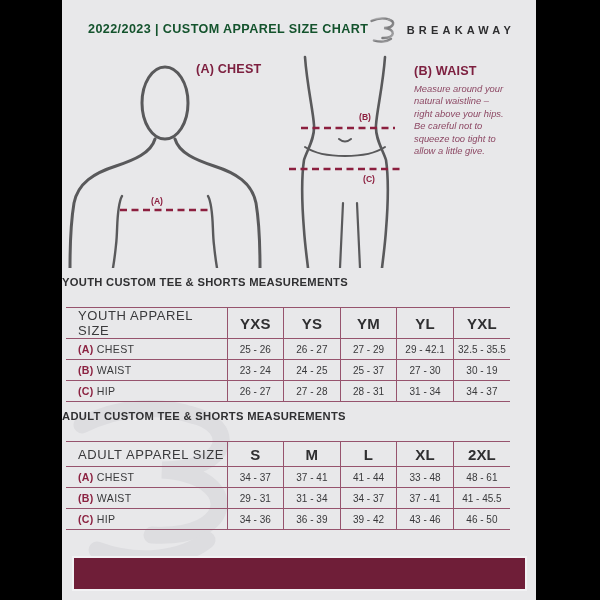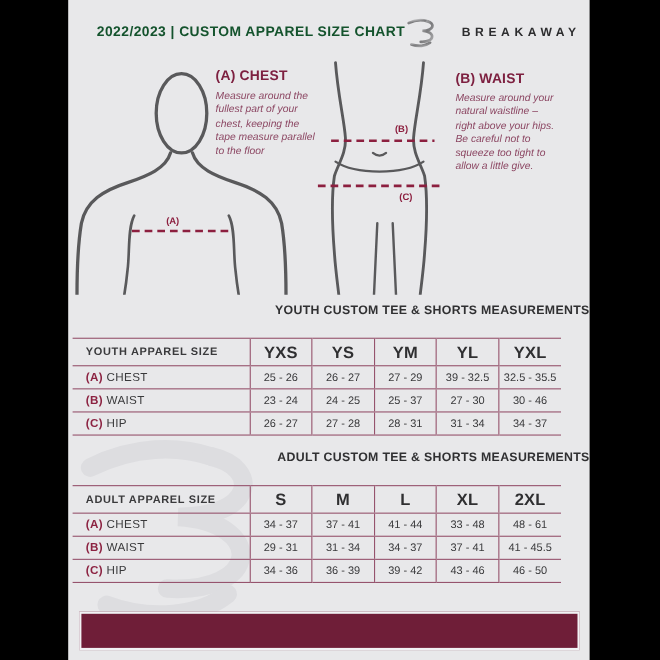--- a/index.html
+++ b/index.html
@@ -16,31 +16,31 @@
 
   
   .hdr-title{font-weight:bold;font-size:12.6px;letter-spacing:.4px;color:#14532d;white-space:nowrap}
   .brand{font-weight:bold;font-size:11px;letter-spacing:4.2px;color:#2d2d2f;white-space:nowrap}
 
   
   .guide-h{font-weight:bold;font-size:12.6px;color:#7d2040;letter-spacing:.2px}
   .guide-b{font-style:italic;font-size:9.4px;line-height:12.4px;color:#8c4763;white-space:pre-line;margin-top:5px}
 
   
-  .sec-title{width:474px;text-align:right;font-weight:bold;font-size:11.2px;letter-spacing:.3px;color:#303032}
+  .sec-title{width:474px;text-align:left;font-weight:bold;font-size:11.2px;letter-spacing:.3px;color:#303032}
   .sec-unit{width:546px;text-align:right;font-style:italic;font-weight:bold;font-size:10.4px;color:#3a3a3c}
   table.size{border-collapse:collapse;table-layout:fixed;width:444px;background:transparent}
   .size th,.size td{
     border-top:1px solid #96536d;border-bottom:1px solid #96536d;
     padding:0;height:20px;font-size:10px;color:#39393b;text-align:center;background:transparent;
   }
   .size th{height:24px}
   .size th+th,.size td+td{border-left:1px solid #96536d}
   .size .lblcol{text-align:left;padding-left:12px}
-  .size th.lblcol{font-weight:bold;font-size:10px;letter-spacing:.6px;color:#3a3a3c}
+  .size th.lblcol{font-weight:normal;font-size:13px;letter-spacing:.6px;color:#3a3a3c}
   .size th.szcol{font-weight:bold;font-size:15px;color:#2f2f31;letter-spacing:.2px}
   .size td.lblcol{font-size:10.6px;letter-spacing:.3px}
   .k{color:#8c2342;font-weight:bold}
 
   
   svg text.marker{font-family:"Liberation Sans",sans-serif;font-weight:bold;font-size:8.6px;fill:#8c1f3f}
 
   
   .footer-bar{
     left:10px;top:556px;width:451px;height:31px;background:#6f1e38;
@@ -69,41 +69,36 @@
           <stop offset="0.5" stop-color="#7a7a7c"></stop>
           <stop offset="1" stop-color="#a9a9ab"></stop>
       </linearGradient>
     </defs>
     <g fill="none" stroke="url(#lg)" stroke-width="3.2" stroke-linecap="round">
       <path d="M2 9 C10 5 18 5 24 7"></path>
       <path d="M24 7 C33 9 32 18 18 18 C34 19 33 32 16 31"></path>
       <path d="M5 34 C13 37 22 36 27 32"></path>
     </g>
   </svg>
-  <div class="abs brand" style="right:8px;top:24px;text-align:right">BREAKAWAY</div>
+  <div class="abs brand" style="right:21px;top:24px;text-align:right">BREAKAWAY</div>
 
   <svg class="abs" style="left:4px;top:55px" width="200" height="213" viewBox="0 0 200 213">
     <g fill="none" stroke="#59595b" stroke-width="3" stroke-linecap="round">
       <ellipse cx="99" cy="48" rx="23" ry="36"></ellipse>
       <path d="M 89,84 C 85,98 68,105 50,111 C 28,118 12,128 8,148 C 5,166 4,190 4,213"></path>
       <path d="M 109,84 C 113,98 130,105 148,111 C 170,118 186,128 190,148 C 193,166 194,190 194,213"></path>
       <path d="M 56,141 C 50,152 52,175 50,190 C 49,200 48,207 47,213" stroke-width="2.4"></path>
       <path d="M 142,141 C 148,152 146,175 148,190 C 149,200 150,207 151,213" stroke-width="2.4"></path>
     </g>
     <path d="M 54,155 H 144" stroke="#8c1f3f" stroke-width="2.4" stroke-dasharray="7 4.5" fill="none"></path>
     <text class="marker" x="91" y="149" text-anchor="middle">(A)</text>
   </svg>
 
   <div class="abs" style="left:134px;top:62px;width:126px">
     <div class="guide-h">(A) CHEST</div>
-    <div class="guide-b">Measure around the
-fullest part of your
-chest, keeping the
-tape measure parallel
-to the floor</div>
   </div>
 
   <svg class="abs" style="left:221px;top:55px" width="125" height="213" viewBox="0 0 125 213">
     <g fill="none" stroke="#59595b" stroke-width="2.6" stroke-linecap="round">
       <path d="M 22,2 C 24,30 30,55 31,70 C 32,84 24,95 21,105 C 18,125 19,150 21,175 C 22,190 24,204 25,213"></path>
       <path d="M 102,2 C 100,30 94,55 93,70 C 92,84 100,95 103,105 C 106,125 105,150 103,175 C 102,190 100,204 99,213"></path>
       <path d="M 22,92 C 40,104 84,104 102,92" stroke-width="2"></path>
       <path d="M 56,84 q 6,5 12,0" stroke-width="2"></path>
       <path d="M 60,148 C 59,170 58,192 57,213" stroke-width="2.2"></path>
       <path d="M 74,148 C 75,170 76,192 77,213" stroke-width="2.2"></path>
@@ -146,30 +141,30 @@
       <th class="szcol">YS</th>
       <th class="szcol">YM</th>
       <th class="szcol">YL</th>
       <th class="szcol">YXL</th>
     </tr>
     <tr>
       <td class="lblcol"><span class="k">(A)</span> <span>CHEST</span></td>
       <td>25 - 26</td>
       <td>26 - 27</td>
       <td>27 - 29</td>
-      <td>39 - 32.5</td>
+      <td>29 - 42.1</td>
       <td>32.5 - 35.5</td>
     </tr>
     <tr>
       <td class="lblcol"><span class="k">(B)</span> <span>WAIST</span></td>
       <td>23 - 24</td>
       <td>24 - 25</td>
       <td>25 - 37</td>
       <td>27 - 30</td>
-      <td>30 - 46</td>
+      <td>30 - 19</td>
     </tr>
     <tr>
       <td class="lblcol"><span class="k">(C)</span> <span>HIP</span></td>
       <td>26 - 27</td>
       <td>27 - 28</td>
       <td>28 - 31</td>
       <td>31 - 34</td>
       <td>34 - 37</td>
     </tr>
   </tbody>

